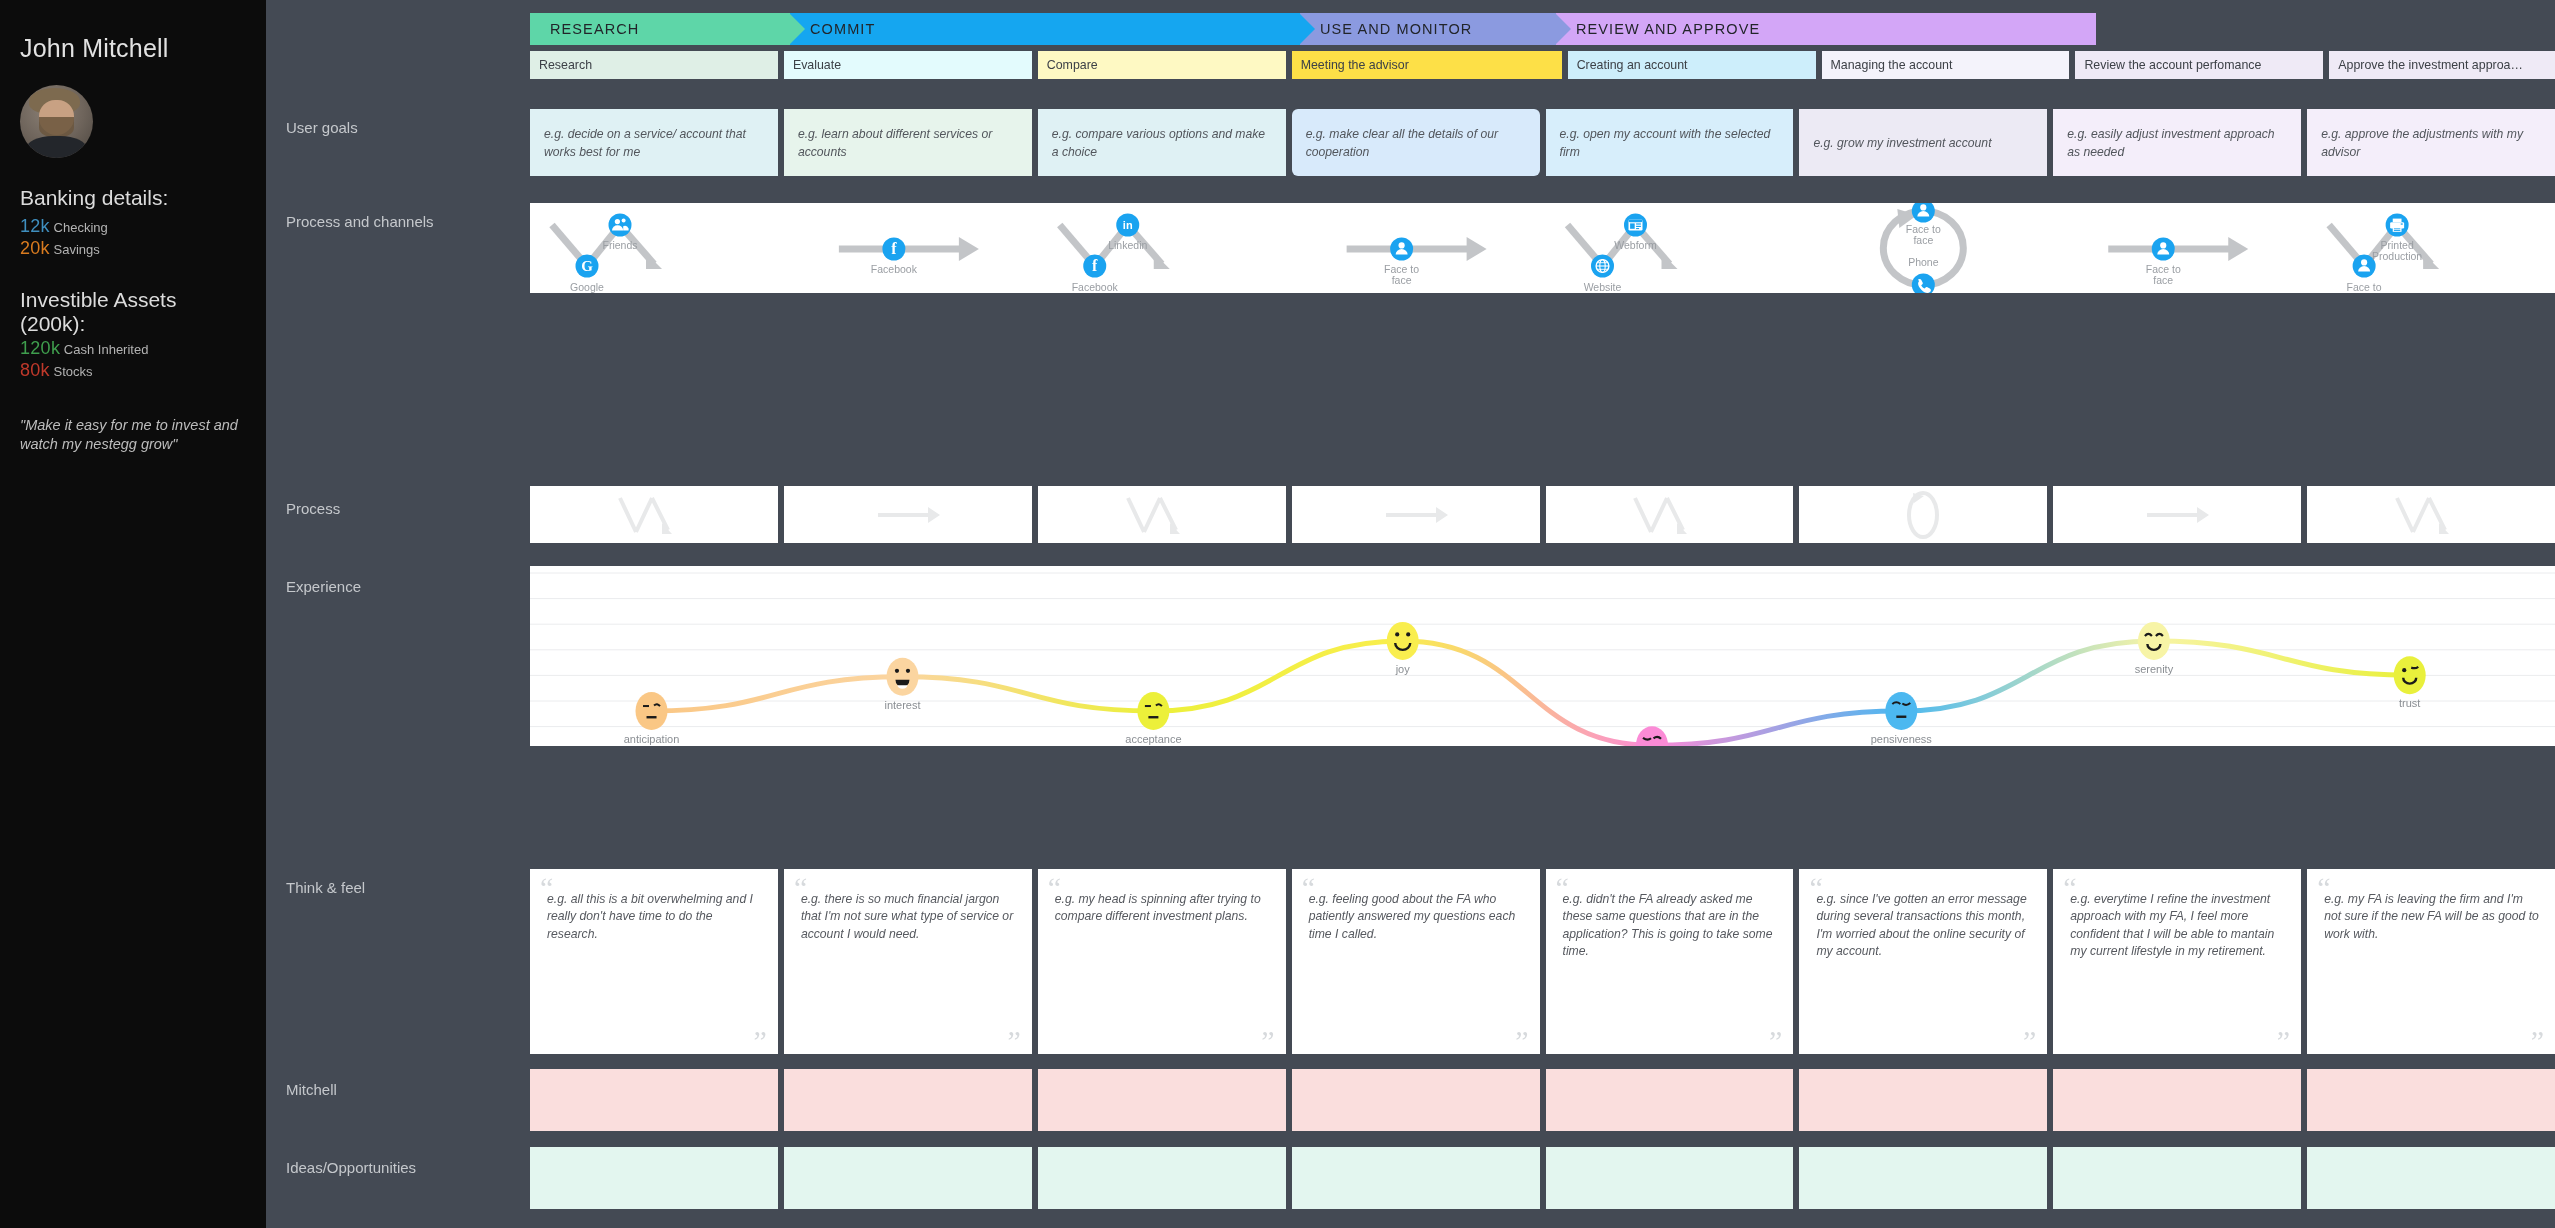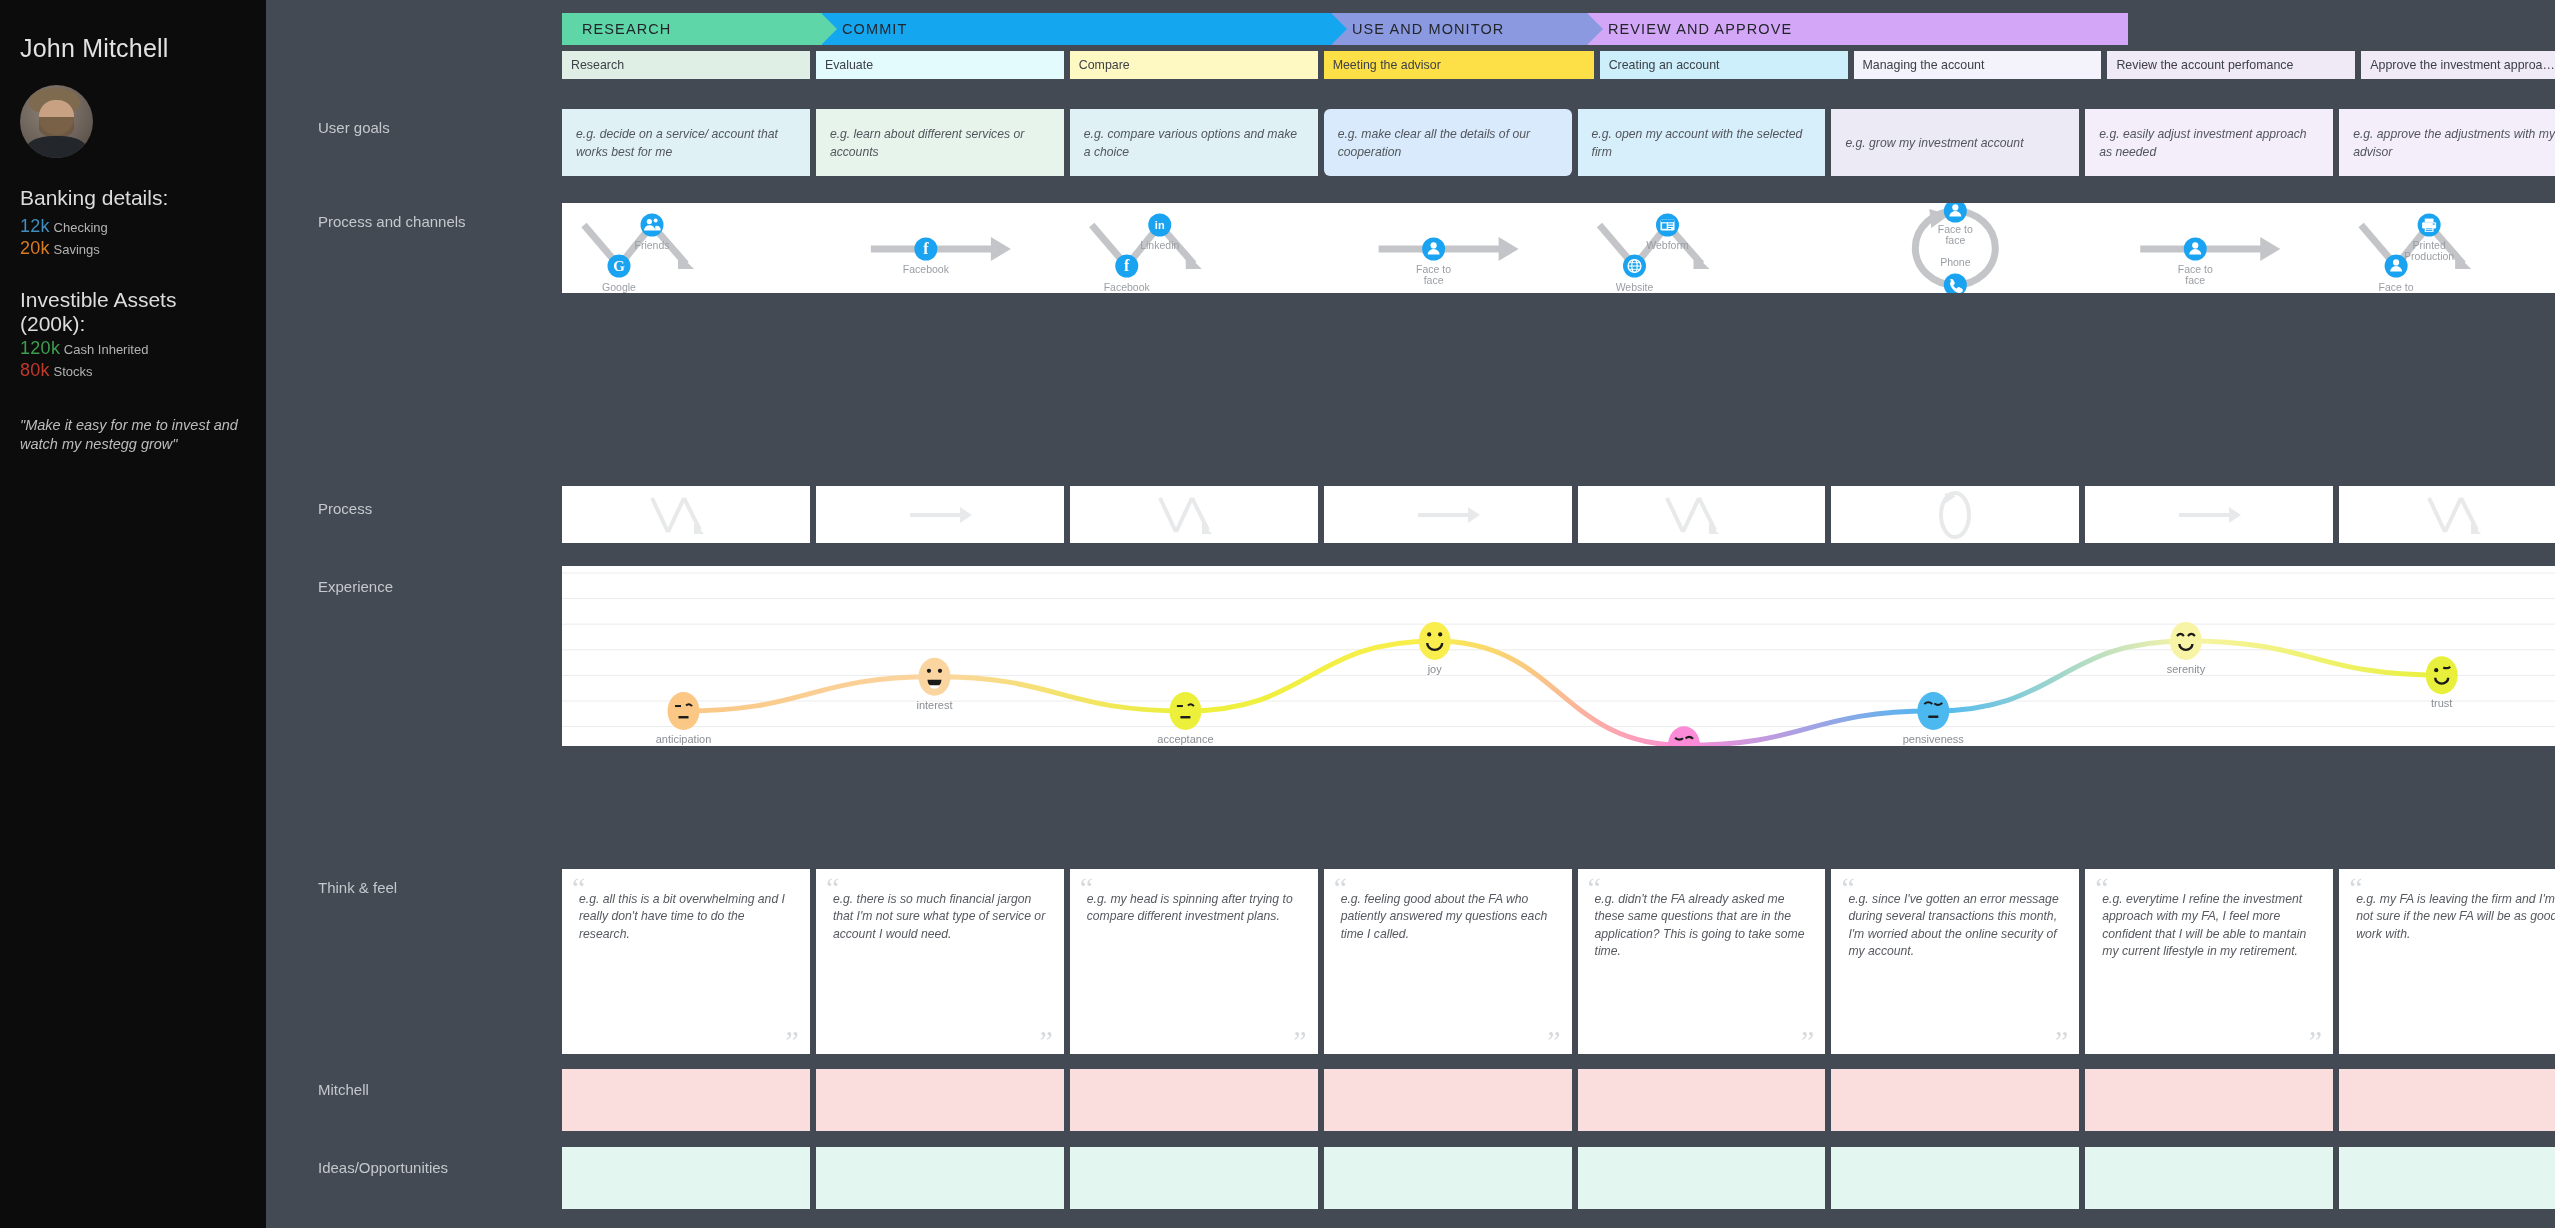--- a/index.html
+++ b/index.html
@@ -2,21 +2,21 @@
 <html><head>
 <meta charset="utf-8">
 <style>
   * { box-sizing: border-box; margin: 0; padding: 0; }
   html, body {
     width: 2555px; height: 1228px;
     background: #444a54;
     font-family: "Liberation Sans", sans-serif;
     overflow: hidden;
   }
-  #app { position: relative; width: 2555px; height: 1228px; display: flex; gap: 32px; }
+  #app { position: relative; width: 2555px; height: 1228px; display: flex; }
 
   
   .persona {
     width: 266px; height: 1228px; flex: 0 0 266px;
     background: #0c0c0c;
     padding: 34px 20px 0 20px;
     color: #cfcfcf;
   }
   .persona-name { font-size: 25px; color: #e2e2e2; font-weight: 400; letter-spacing: .2px; }
   .avatar {

